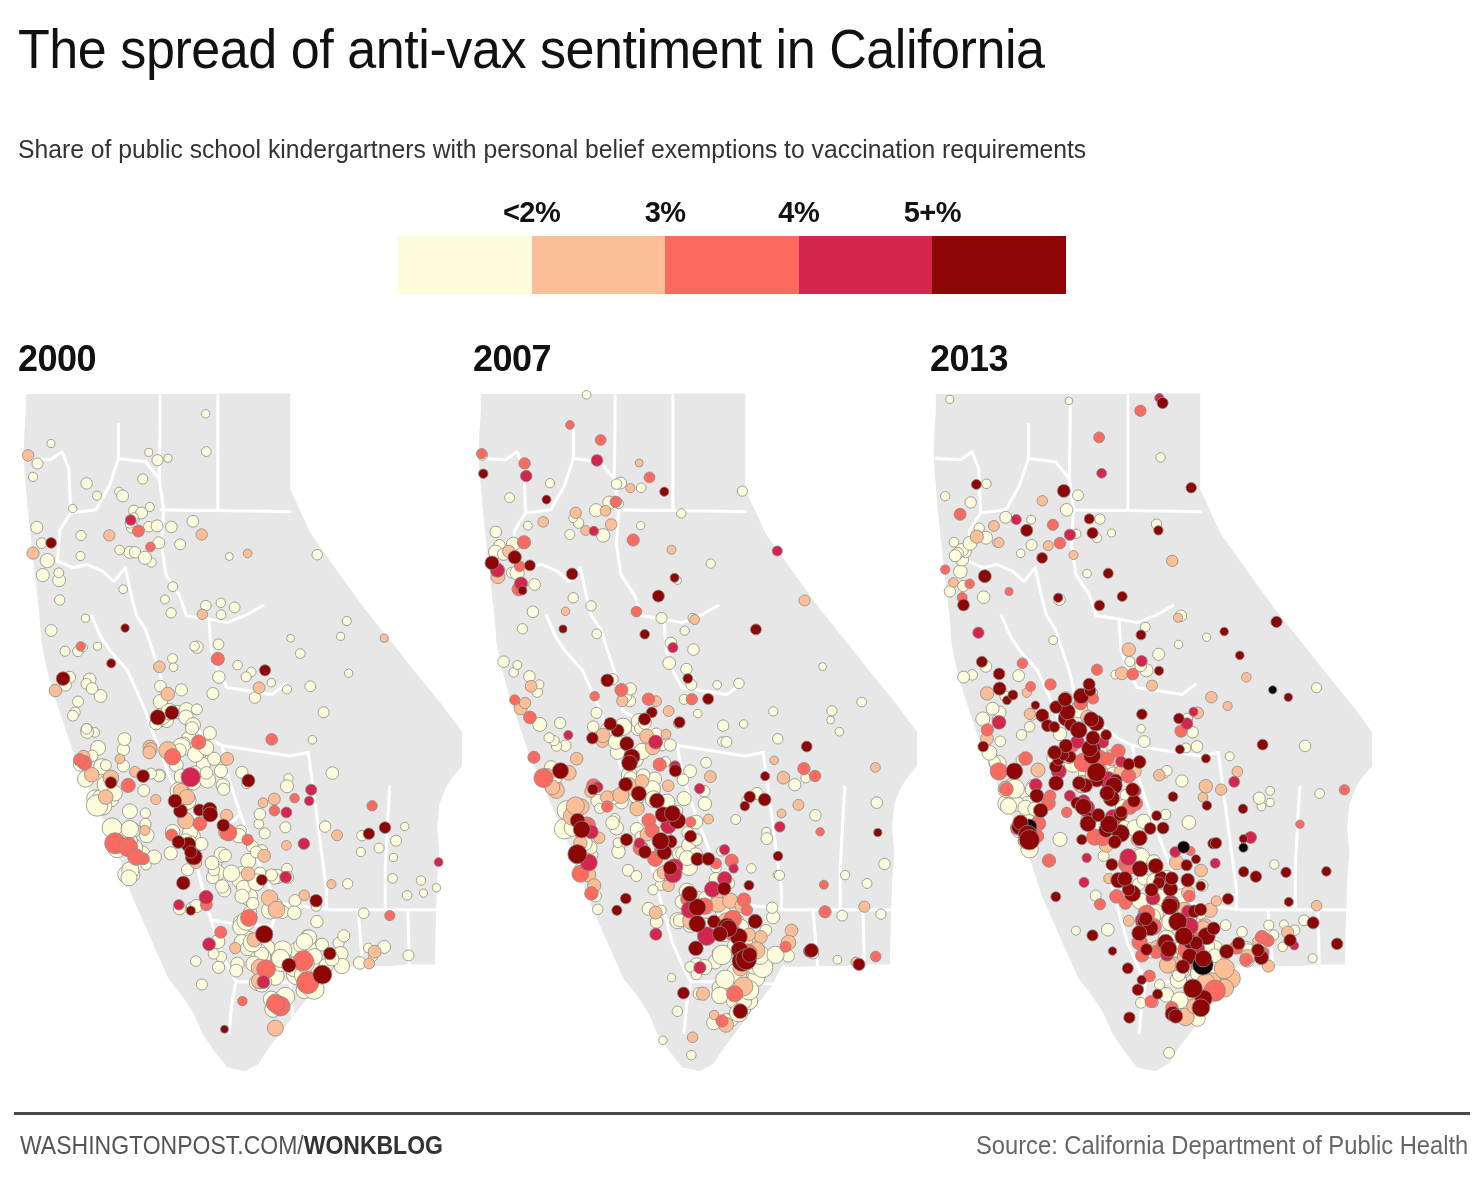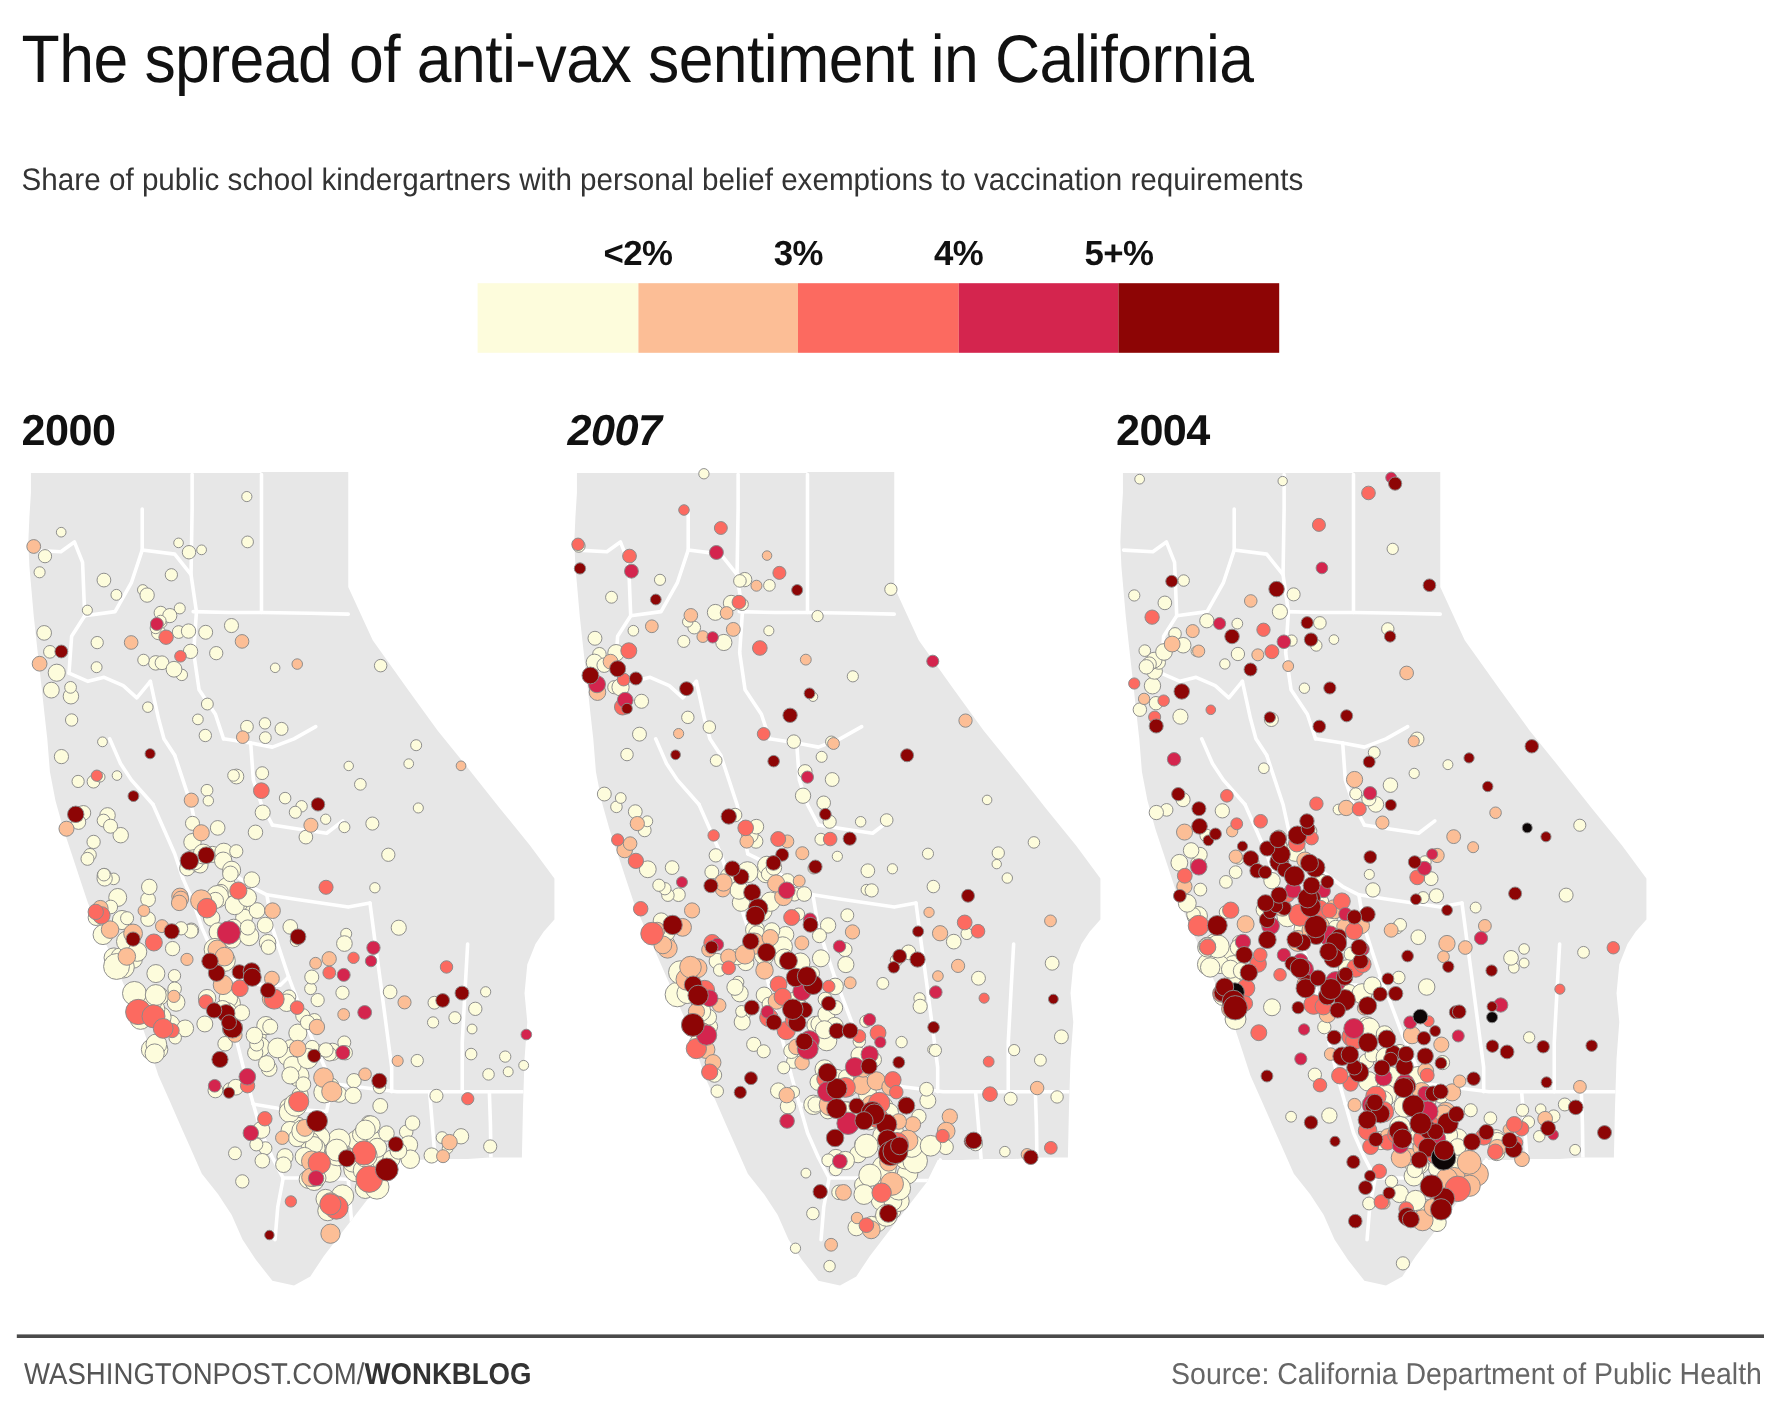--- a/index.html
+++ b/index.html
@@ -661,21 +661,21 @@
               <circle cx="178.4" cy="460.0" r="6.42" fill="#8D0505" stroke="#8a8a8a" stroke-width="0.8"></circle>
               <circle cx="51.1" cy="160.9" r="5.34" fill="#8D0505" stroke="#8a8a8a" stroke-width="0.8"></circle>
               <circle cx="385.0" cy="445.6" r="5.81" fill="#8D0505" stroke="#8a8a8a" stroke-width="0.8"></circle>
               <circle cx="143.1" cy="394.1" r="6.36" fill="#8D0505" stroke="#8a8a8a" stroke-width="0.8"></circle>
               <circle cx="175.0" cy="419.0" r="6.85" fill="#8D0505" stroke="#8a8a8a" stroke-width="0.8"></circle>
             </g>
           </g>
         </svg>
       </div>
     </div>
-    <div class="panel" style="left: 455px; font-style: italic;">
+    <div class="panel" style="left: 455px;">
       <div class="panel-year" style="left: 18px;">2007</div>
       <div class="panel-map">
         <svg viewBox="0 0 470 700" preserveAspectRatio="xMidYMid meet">
           <defs>
             <clipPath id="clip-1">
               <path d="M25.8 12.1 L217.9 12.1 L217.9 11.4 L290.2 11.4 L290.2 21.7 L290.2 90.1 L290.2 107.2 L310.6 151.6 L340.0 192.7 L364.8 226.9 L389.7 257.7 L416.8 291.9 L441.7 322.6 L462.0 350.0 L462.0 384.2 L453.0 394.5 L446.2 404.7 L439.4 421.8 L437.1 445.8 L439.4 469.7 L437.1 500.5 L435.8 541.5 L434.9 582.6 L407.8 582.6 L389.7 583.9 L367.1 583.9 L346.7 584.6 L326.4 584.6 L317.4 603.1 L301.5 623.6 L285.7 644.1 L269.9 664.6 L258.6 681.7 L245.0 689.3 L227.0 685.2 L213.4 668.1 L202.1 651.0 L193.1 630.4 L181.8 613.3 L168.2 596.2 L159.2 575.7 L150.1 555.2 L141.1 534.7 L132.0 514.2 L125.3 493.6 L118.5 473.1 L109.4 452.6 L100.4 432.1 L91.4 411.6 L82.3 391.0 L73.3 370.5 L66.5 350.0 L59.7 329.5 L52.9 309.0 L46.2 285.0 L41.6 261.1 L39.4 233.7 L37.1 213.2 L34.9 192.7 L32.6 172.2 L30.3 151.6 L28.1 131.1 L26.3 110.6 L24.5 90.1 L23.6 69.6 L24.5 49.0 L25.8 28.5 Z"></path>
             </clipPath>
           </defs>
           <g>
             <path d="M25.8 12.1 L217.9 12.1 L217.9 11.4 L290.2 11.4 L290.2 21.7 L290.2 90.1 L290.2 107.2 L310.6 151.6 L340.0 192.7 L364.8 226.9 L389.7 257.7 L416.8 291.9 L441.7 322.6 L462.0 350.0 L462.0 384.2 L453.0 394.5 L446.2 404.7 L439.4 421.8 L437.1 445.8 L439.4 469.7 L437.1 500.5 L435.8 541.5 L434.9 582.6 L407.8 582.6 L389.7 583.9 L367.1 583.9 L346.7 584.6 L326.4 584.6 L317.4 603.1 L301.5 623.6 L285.7 644.1 L269.9 664.6 L258.6 681.7 L245.0 689.3 L227.0 685.2 L213.4 668.1 L202.1 651.0 L193.1 630.4 L181.8 613.3 L168.2 596.2 L159.2 575.7 L150.1 555.2 L141.1 534.7 L132.0 514.2 L125.3 493.6 L118.5 473.1 L109.4 452.6 L100.4 432.1 L91.4 411.6 L82.3 391.0 L73.3 370.5 L66.5 350.0 L59.7 329.5 L52.9 309.0 L46.2 285.0 L41.6 261.1 L39.4 233.7 L37.1 213.2 L34.9 192.7 L32.6 172.2 L30.3 151.6 L28.1 131.1 L26.3 110.6 L24.5 90.1 L23.6 69.6 L24.5 49.0 L25.8 28.5 Z" fill="#e7e7e7" stroke="none"></path>
@@ -1184,21 +1184,21 @@
               <circle cx="356.4" cy="568.4" r="6.94" fill="#8D0505" stroke="#8a8a8a" stroke-width="0.8"></circle>
               <circle cx="234.6" cy="511.9" r="7.79" fill="#8D0505" stroke="#8a8a8a" stroke-width="0.8"></circle>
               <circle cx="170.8" cy="516.5" r="5.36" fill="#8D0505" stroke="#8a8a8a" stroke-width="0.8"></circle>
               <circle cx="28.3" cy="91.7" r="4.71" fill="#8D0505" stroke="#8a8a8a" stroke-width="0.8"></circle>
             </g>
           </g>
         </svg>
       </div>
     </div>
     <div class="panel" style="left: 910px;">
-      <div class="panel-year" style="left: 20px;">2004</div>
+      <div class="panel-year" style="left: 20px;">2013</div>
       <div class="panel-map">
         <svg viewBox="0 0 470 700" preserveAspectRatio="xMidYMid meet">
           <defs>
             <clipPath id="clip-2">
               <path d="M25.8 12.1 L217.9 12.1 L217.9 11.4 L290.2 11.4 L290.2 21.7 L290.2 90.1 L290.2 107.2 L310.6 151.6 L340.0 192.7 L364.8 226.9 L389.7 257.7 L416.8 291.9 L441.7 322.6 L462.0 350.0 L462.0 384.2 L453.0 394.5 L446.2 404.7 L439.4 421.8 L437.1 445.8 L439.4 469.7 L437.1 500.5 L435.8 541.5 L434.9 582.6 L407.8 582.6 L389.7 583.9 L367.1 583.9 L346.7 584.6 L326.4 584.6 L317.4 603.1 L301.5 623.6 L285.7 644.1 L269.9 664.6 L258.6 681.7 L245.0 689.3 L227.0 685.2 L213.4 668.1 L202.1 651.0 L193.1 630.4 L181.8 613.3 L168.2 596.2 L159.2 575.7 L150.1 555.2 L141.1 534.7 L132.0 514.2 L125.3 493.6 L118.5 473.1 L109.4 452.6 L100.4 432.1 L91.4 411.6 L82.3 391.0 L73.3 370.5 L66.5 350.0 L59.7 329.5 L52.9 309.0 L46.2 285.0 L41.6 261.1 L39.4 233.7 L37.1 213.2 L34.9 192.7 L32.6 172.2 L30.3 151.6 L28.1 131.1 L26.3 110.6 L24.5 90.1 L23.6 69.6 L24.5 49.0 L25.8 28.5 Z"></path>
             </clipPath>
           </defs>
           <g>
             <path d="M25.8 12.1 L217.9 12.1 L217.9 11.4 L290.2 11.4 L290.2 21.7 L290.2 90.1 L290.2 107.2 L310.6 151.6 L340.0 192.7 L364.8 226.9 L389.7 257.7 L416.8 291.9 L441.7 322.6 L462.0 350.0 L462.0 384.2 L453.0 394.5 L446.2 404.7 L439.4 421.8 L437.1 445.8 L439.4 469.7 L437.1 500.5 L435.8 541.5 L434.9 582.6 L407.8 582.6 L389.7 583.9 L367.1 583.9 L346.7 584.6 L326.4 584.6 L317.4 603.1 L301.5 623.6 L285.7 644.1 L269.9 664.6 L258.6 681.7 L245.0 689.3 L227.0 685.2 L213.4 668.1 L202.1 651.0 L193.1 630.4 L181.8 613.3 L168.2 596.2 L159.2 575.7 L150.1 555.2 L141.1 534.7 L132.0 514.2 L125.3 493.6 L118.5 473.1 L109.4 452.6 L100.4 432.1 L91.4 411.6 L82.3 391.0 L73.3 370.5 L66.5 350.0 L59.7 329.5 L52.9 309.0 L46.2 285.0 L41.6 261.1 L39.4 233.7 L37.1 213.2 L34.9 192.7 L32.6 172.2 L30.3 151.6 L28.1 131.1 L26.3 110.6 L24.5 90.1 L23.6 69.6 L24.5 49.0 L25.8 28.5 Z" fill="#e7e7e7" stroke="none"></path>
             <g clip-path="url(#clip-2)">

